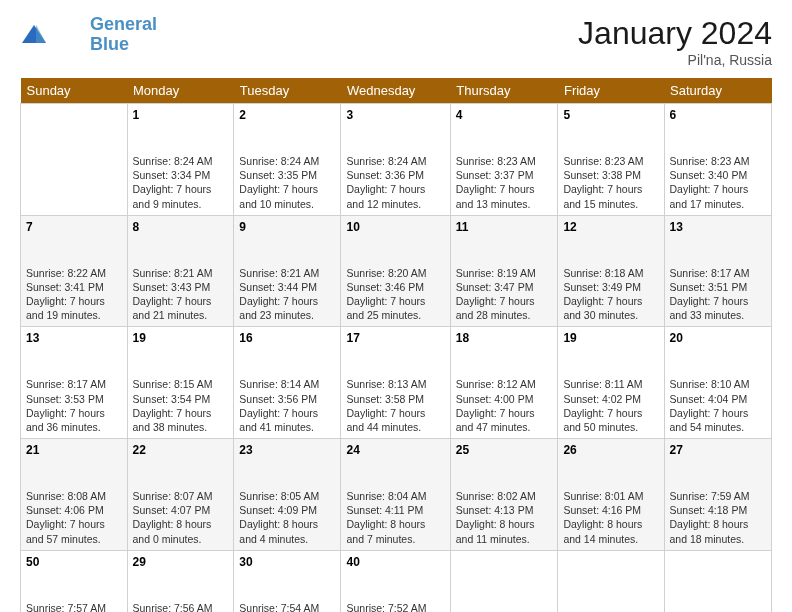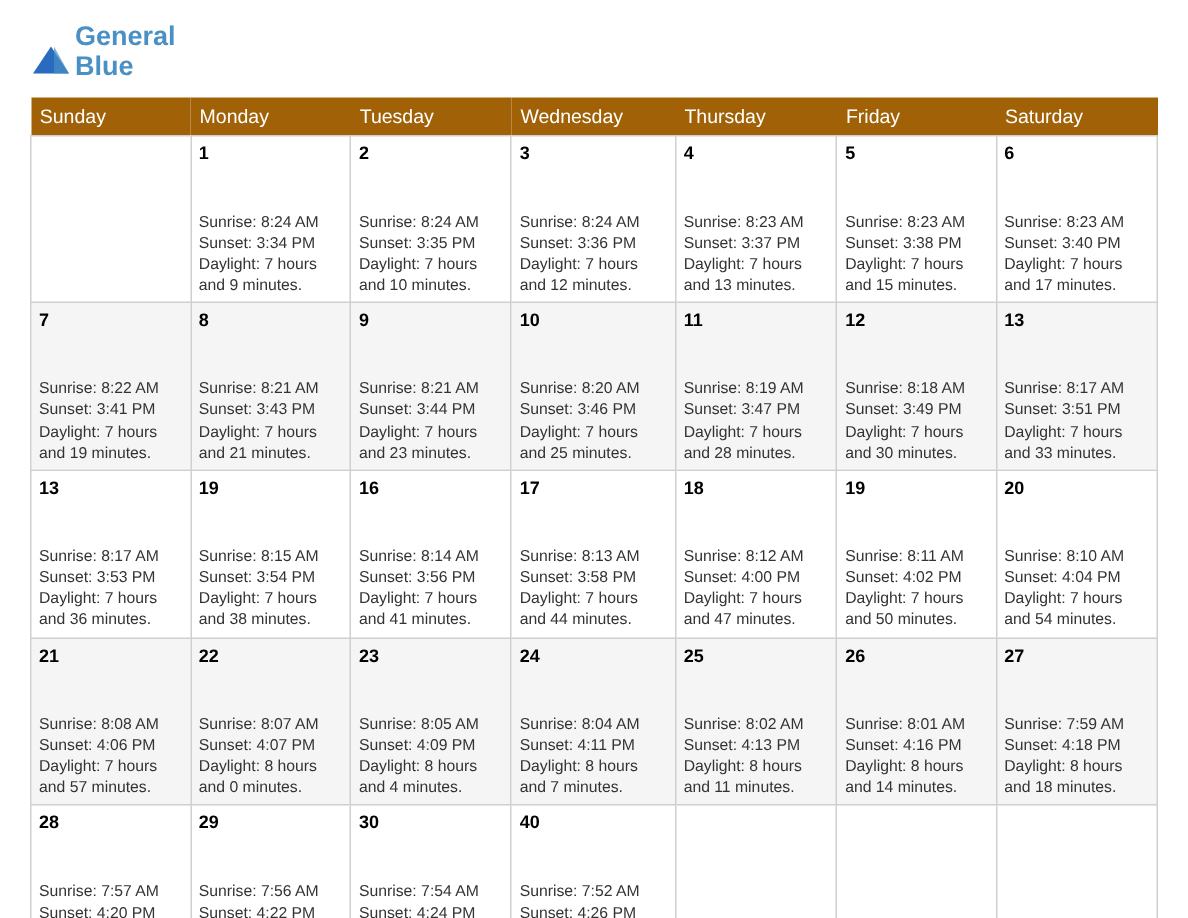--- a/index.html
+++ b/index.html
@@ -15,21 +15,22 @@
       padding: 15px 20px 10px 20px;
     }
     .header {
       display: flex;
       justify-content: space-between;
       align-items: flex-start;
       margin-bottom: 10px;
     }
     .logo {
       display: flex;
-      align-items: flex-end;
+      align-items: center;
+      gap: 40px;
     }
     .logo-text {
       font-size: 18px;
       font-weight: bold;
       color: #1a3a6b;
       line-height: 1.1;
     }
     .logo-text span {
       color: #4a90c4;
     }
@@ -98,20 +99,24 @@
   <div class="header">
     <div class="logo">
       <svg class="logo-icon" viewBox="0 0 28 28">
         <polygon points="14,4 26,22 2,22" fill="#2a6bbf"></polygon>
         <polygon points="16,4 26,22 16,22" fill="#4a90c4" opacity="0.7"></polygon>
       </svg>
       <div class="logo-text">
         <div><span>General</span></div>
         <div><span style="color:#4a90c4;">Blue</span></div>
       </div>
+    </div>
+    <div class="title-area">
+      <div class="month-title">January 2024</div>
+      <div class="subtitle">Pil'na, Russia</div>
     </div>
   </div>
 
   <table>
     <thead>
       <tr>
         <th>Sunday</th>
         <th>Monday</th>
         <th>Tuesday</th>
         <th>Wednesday</th>
@@ -233,21 +238,21 @@
             <span class="day-num">26</span>
             <div class="cell-content">Sunrise: 8:01 AM<br>Sunset: 4:16 PM<br>Daylight: 8 hours and 14 minutes.</div>
           </td>
           <td>
             <span class="day-num">27</span>
             <div class="cell-content">Sunrise: 7:59 AM<br>Sunset: 4:18 PM<br>Daylight: 8 hours and 18 minutes.</div>
           </td>
         </tr>
         <tr>
           <td>
-            <span class="day-num">28</span>
+            <span class="day-num">50</span>
             <div class="cell-content">Sunrise: 7:57 AM<br>Sunset: 4:20 PM<br>Daylight: 8 hours and 22 minutes.</div>
           </td>
           <td>
             <span class="day-num">29</span>
             <div class="cell-content">Sunrise: 7:56 AM<br>Sunset: 4:22 PM<br>Daylight: 8 hours and 25 minutes.</div>
           </td>
           <td>
             <span class="day-num">30</span>
             <div class="cell-content">Sunrise: 7:54 AM<br>Sunset: 4:24 PM<br>Daylight: 8 hours and 29 minutes.</div>
           </td>

